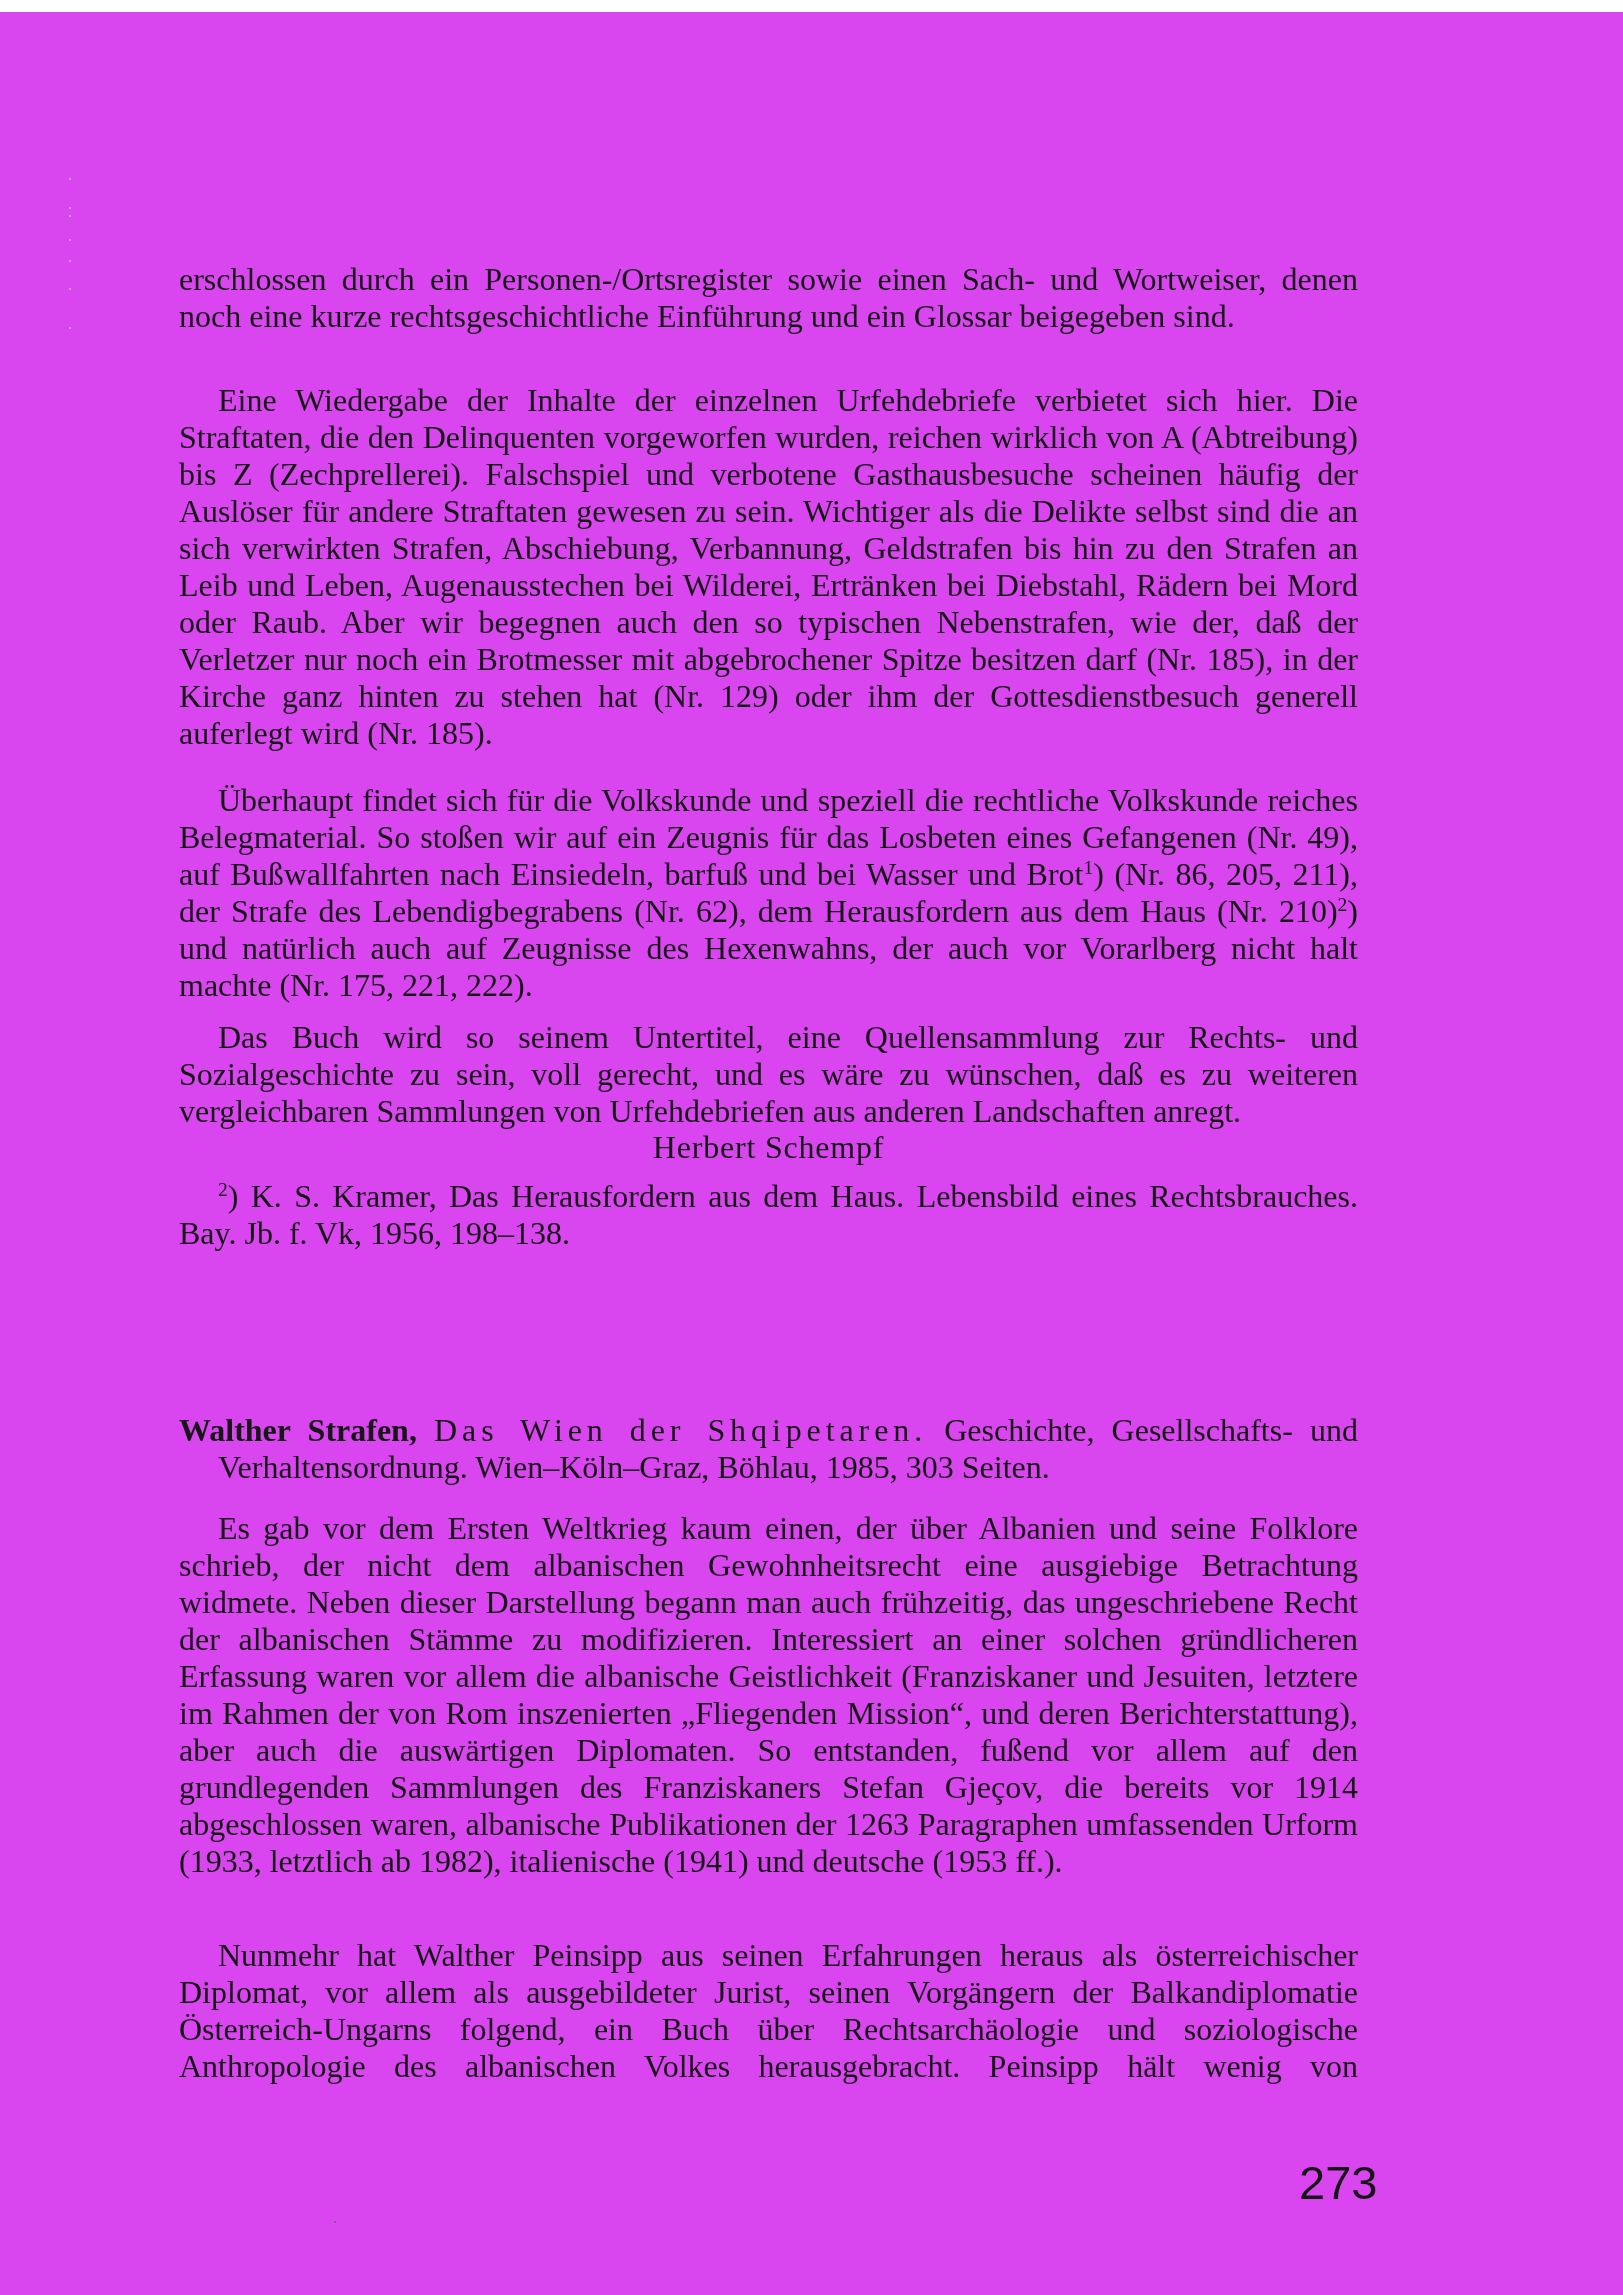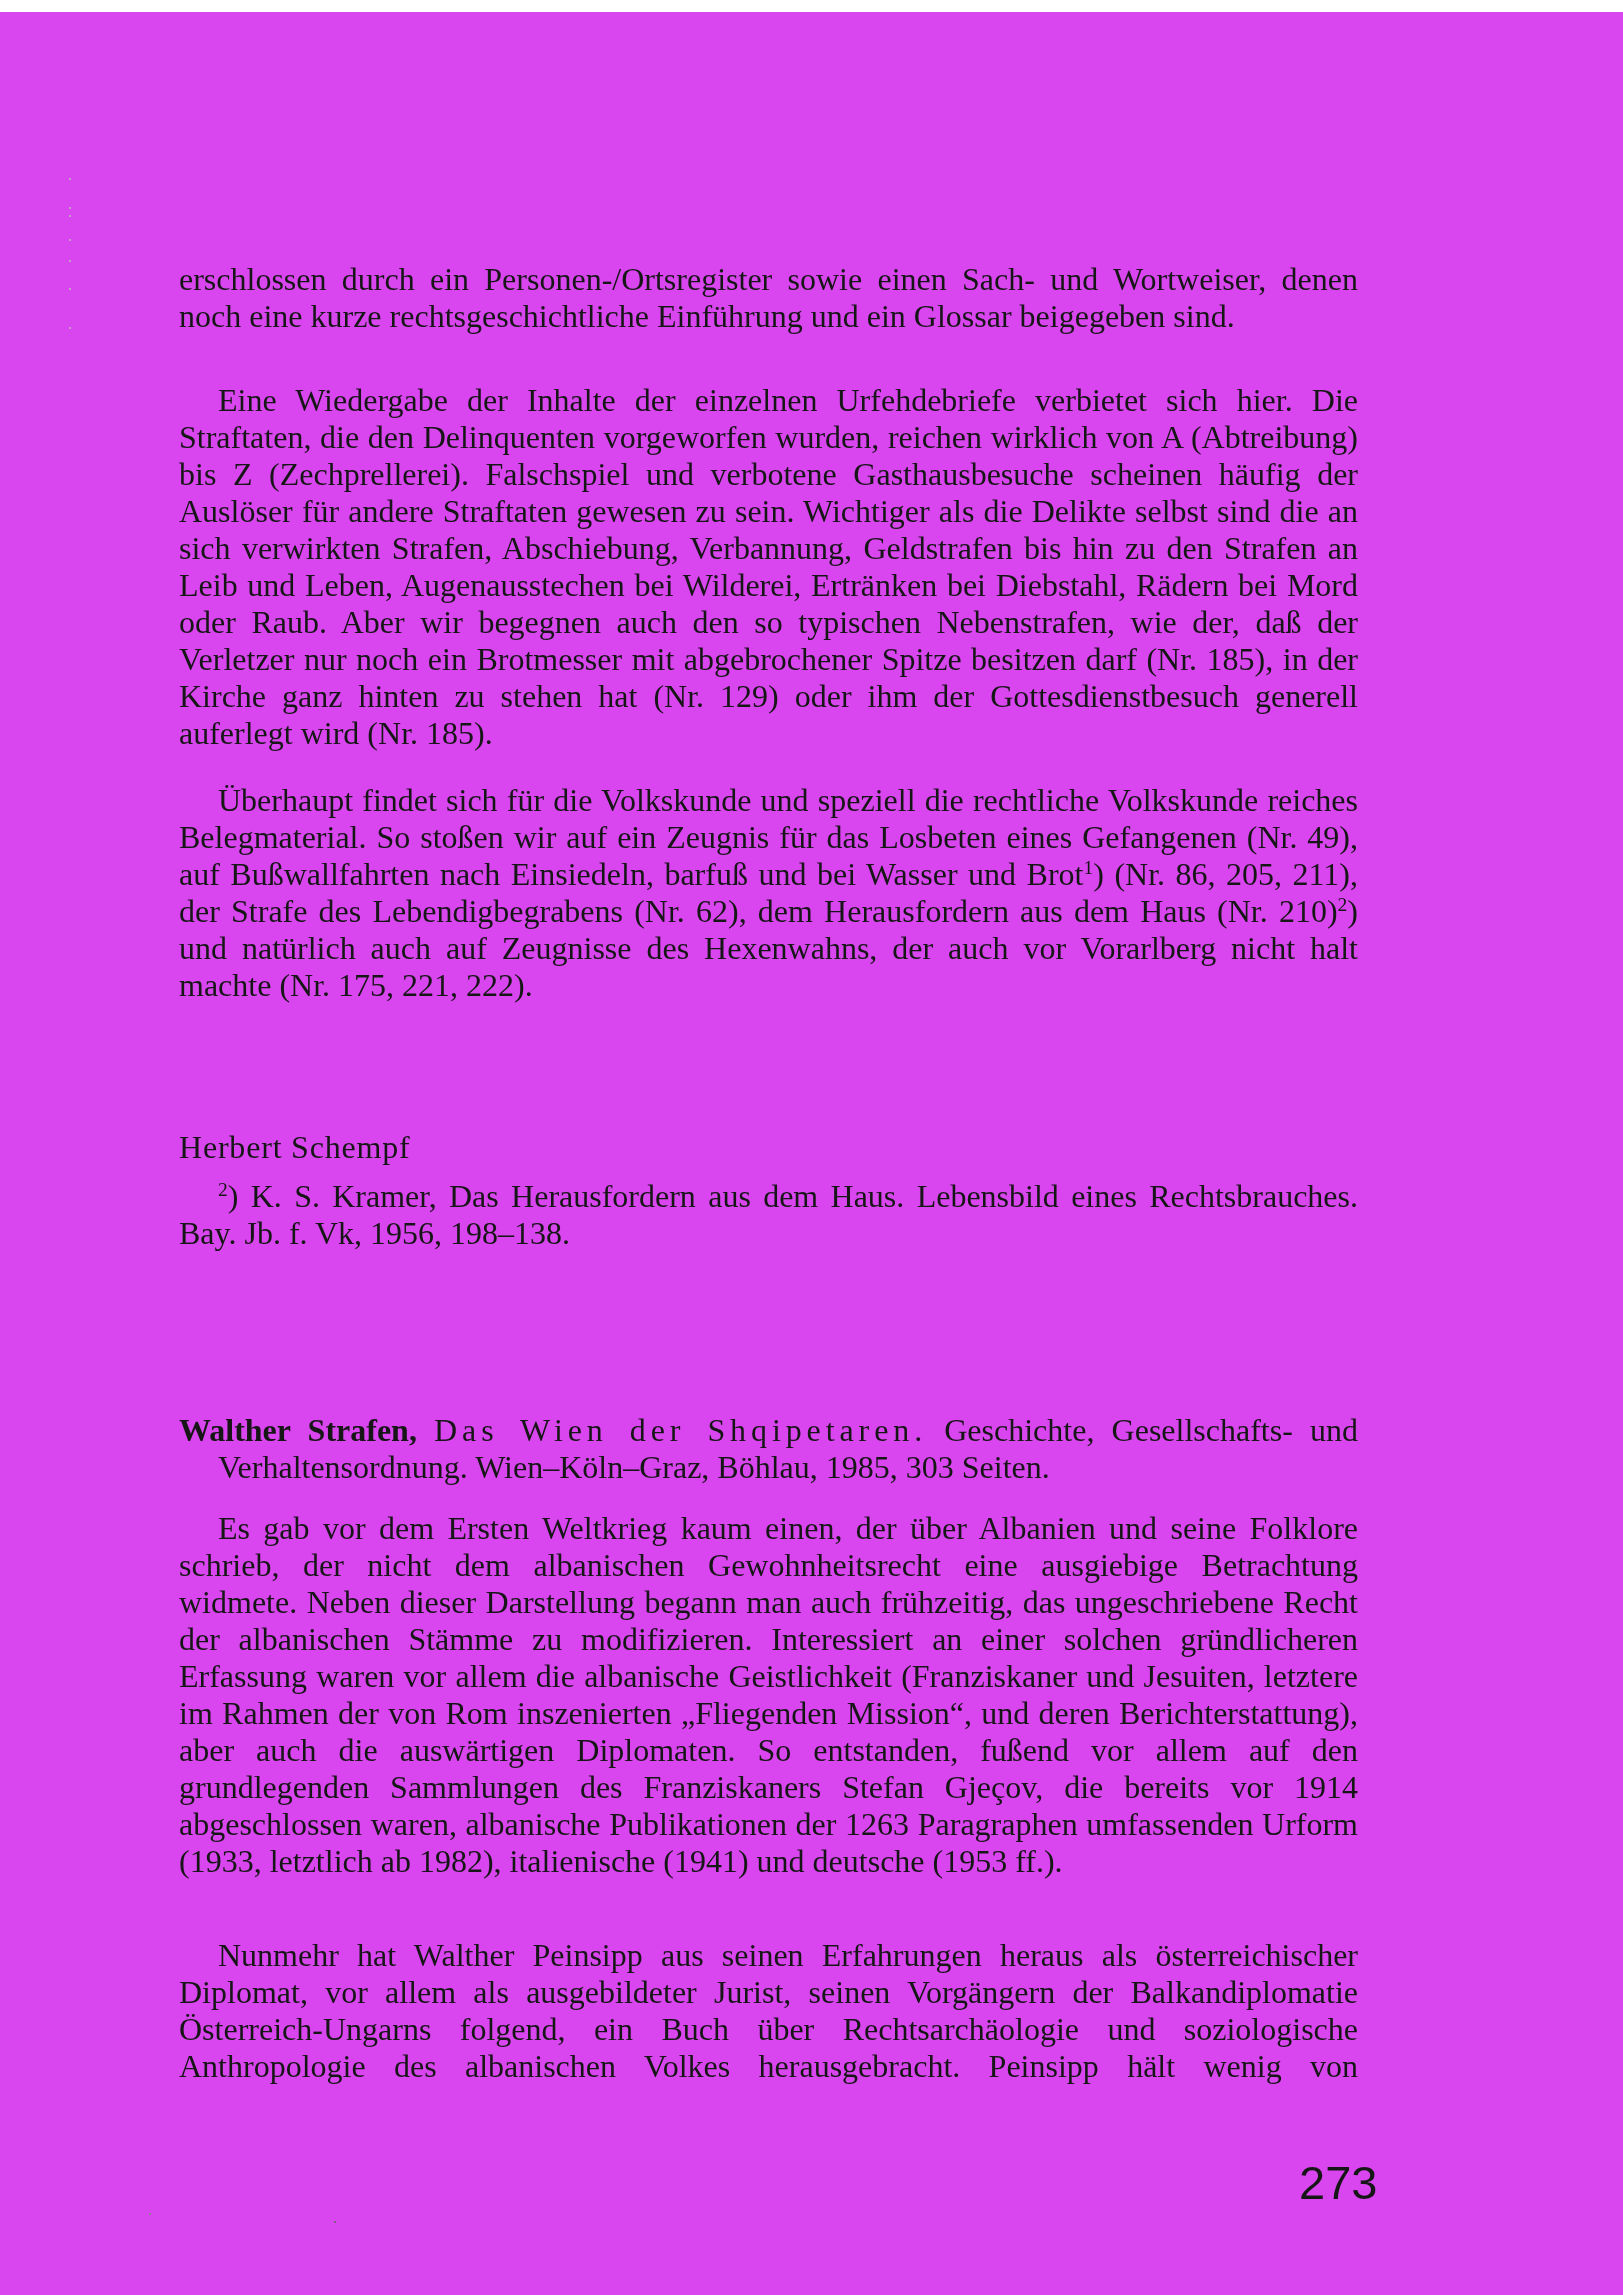--- a/index.html
+++ b/index.html
@@ -5,21 +5,21 @@
   html, body { margin: 0; padding: 0; background: #ffffff; }
   body { width: 1623px; height: 2295px; position: relative; overflow: hidden; }
   .page {
     position: absolute; left: 0; top: 12px; width: 1623px; height: 2295px; background: #d946ef;
     font-family: "Liberation Serif", "DejaVu Serif", serif; color: #161616;
   }
   .block { position: absolute; left: 179px; width: 1179px; font-size: 32px; line-height: 37px; }
   .just { text-align: justify; text-align-last: left; }
   .ind { text-indent: 39px; }
   .p { margin: 0; }
-  .sig { text-align: left; letter-spacing: 0.8px; }
+  .sig { text-align: center; letter-spacing: 0.8px; }
   .fn { text-indent: 39px; }
   .fn sup, .p sup { font-size: 19.5px; line-height: 0; vertical-align: 11.4px; }
   .heading { text-indent: 0; padding-left: 39px; text-indent: -39px; }
   .author { font-weight: bold; }
   .spaced { letter-spacing: 4.9px; }
   .pagenum { position: absolute; left: 1299px; top: 2143px; font-size: 47px; font-family: Liberation Sans, sans-serif; color: #161616; }
   .speck { position: absolute; width: 2.4px; height: 2.4px; background: #bbb; border-radius: 50%; }
 </style>
 </head>
 <body>
@@ -31,20 +31,23 @@
   </div>
 
   <div class="block" style="top:370px;">
     <p class="p just ind">Eine Wiedergabe der Inhalte der einzelnen Urfehdebriefe verbietet sich hier. Die Straftaten, die den Delinquenten vorgeworfen wurden, reichen wirklich von A (Abtreibung) bis Z (Zechprellerei). Falschspiel und verbotene Gasthausbesuche scheinen häufig der Auslöser für andere Straftaten gewesen zu sein. Wichtiger als die Delikte selbst sind die an sich verwirkten Strafen, Abschiebung, Verbannung, Geldstrafen bis hin zu den Strafen an Leib und Leben, Augenausstechen bei Wilderei, Ertränken bei Diebstahl, Rädern bei Mord oder Raub. Aber wir begegnen auch den so typischen Nebenstrafen, wie der, daß der Verletzer nur noch ein Brotmesser mit abgebrochener Spitze besitzen darf (Nr. 185), in der Kirche ganz hinten zu stehen hat (Nr. 129) oder ihm der Gottesdienstbesuch generell auferlegt wird (Nr. 185).</p>
   </div>
 
   <div class="block" style="top:770px;">
     <p class="p just ind"><span>Überhaupt findet sich für die Volkskunde und speziell die rechtliche Volkskunde reiches Belegmaterial. So stoßen wir auf ein Zeugnis für das Losbeten eines Gefangenen (Nr. 49), auf Bußwallfahrten nach Einsiedeln, barfuß und bei Wasser und Brot</span><sup>1</sup><span>) (Nr. 86, 205, 211), der Strafe des Lebendigbegrabens (Nr. 62), dem Herausfordern aus dem Haus (Nr. 210)</span><sup>2</sup><span>) und natürlich auch auf Zeugnisse des Hexenwahns, der auch vor Vorarlberg nicht halt machte (Nr. 175, 221, 222).</span></p>
   </div>
 
+  <div class="block" style="top:1007px;">
+    <p class="p just ind">Das Buch wird so seinem Untertitel, eine Quellensammlung zur Rechts- und Sozialgeschichte zu sein, voll gerecht, und es wäre zu wünschen, daß es zu weiteren vergleichbaren Sammlungen von Urfehdebriefen aus anderen Landschaften anregt.</p>
+  </div>
 
   <div class="block" style="top:1117px;">
     <p class="p sig">Herbert Schempf</p>
   </div>
 
   <div class="block" style="top:1166px;">
     <p class="p just fn"><sup>2</sup><span>) K. S. Kramer, Das Herausfordern aus dem Haus. Lebensbild eines Rechtsbrauches. Bay. Jb. f. Vk, 1956, 198–138.</span></p>
   </div>
 
   <div class="block" style="top:1400px;">

